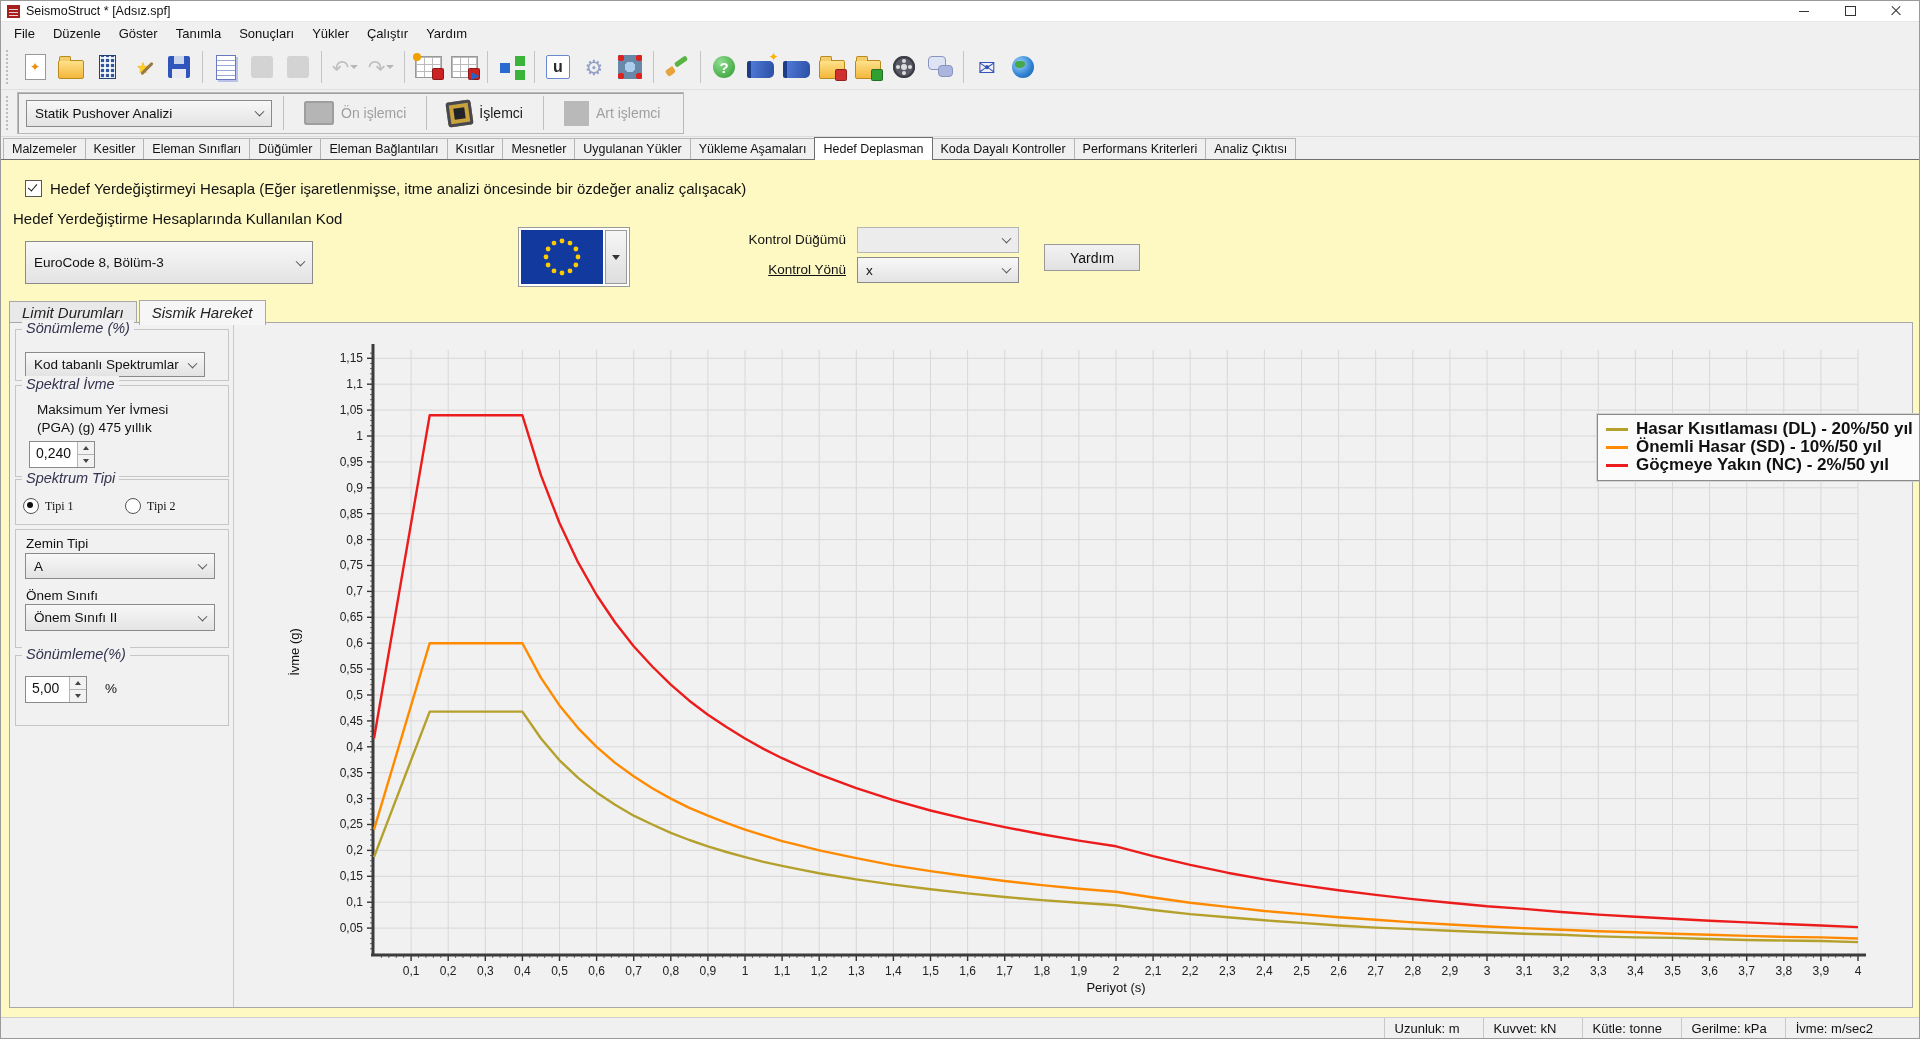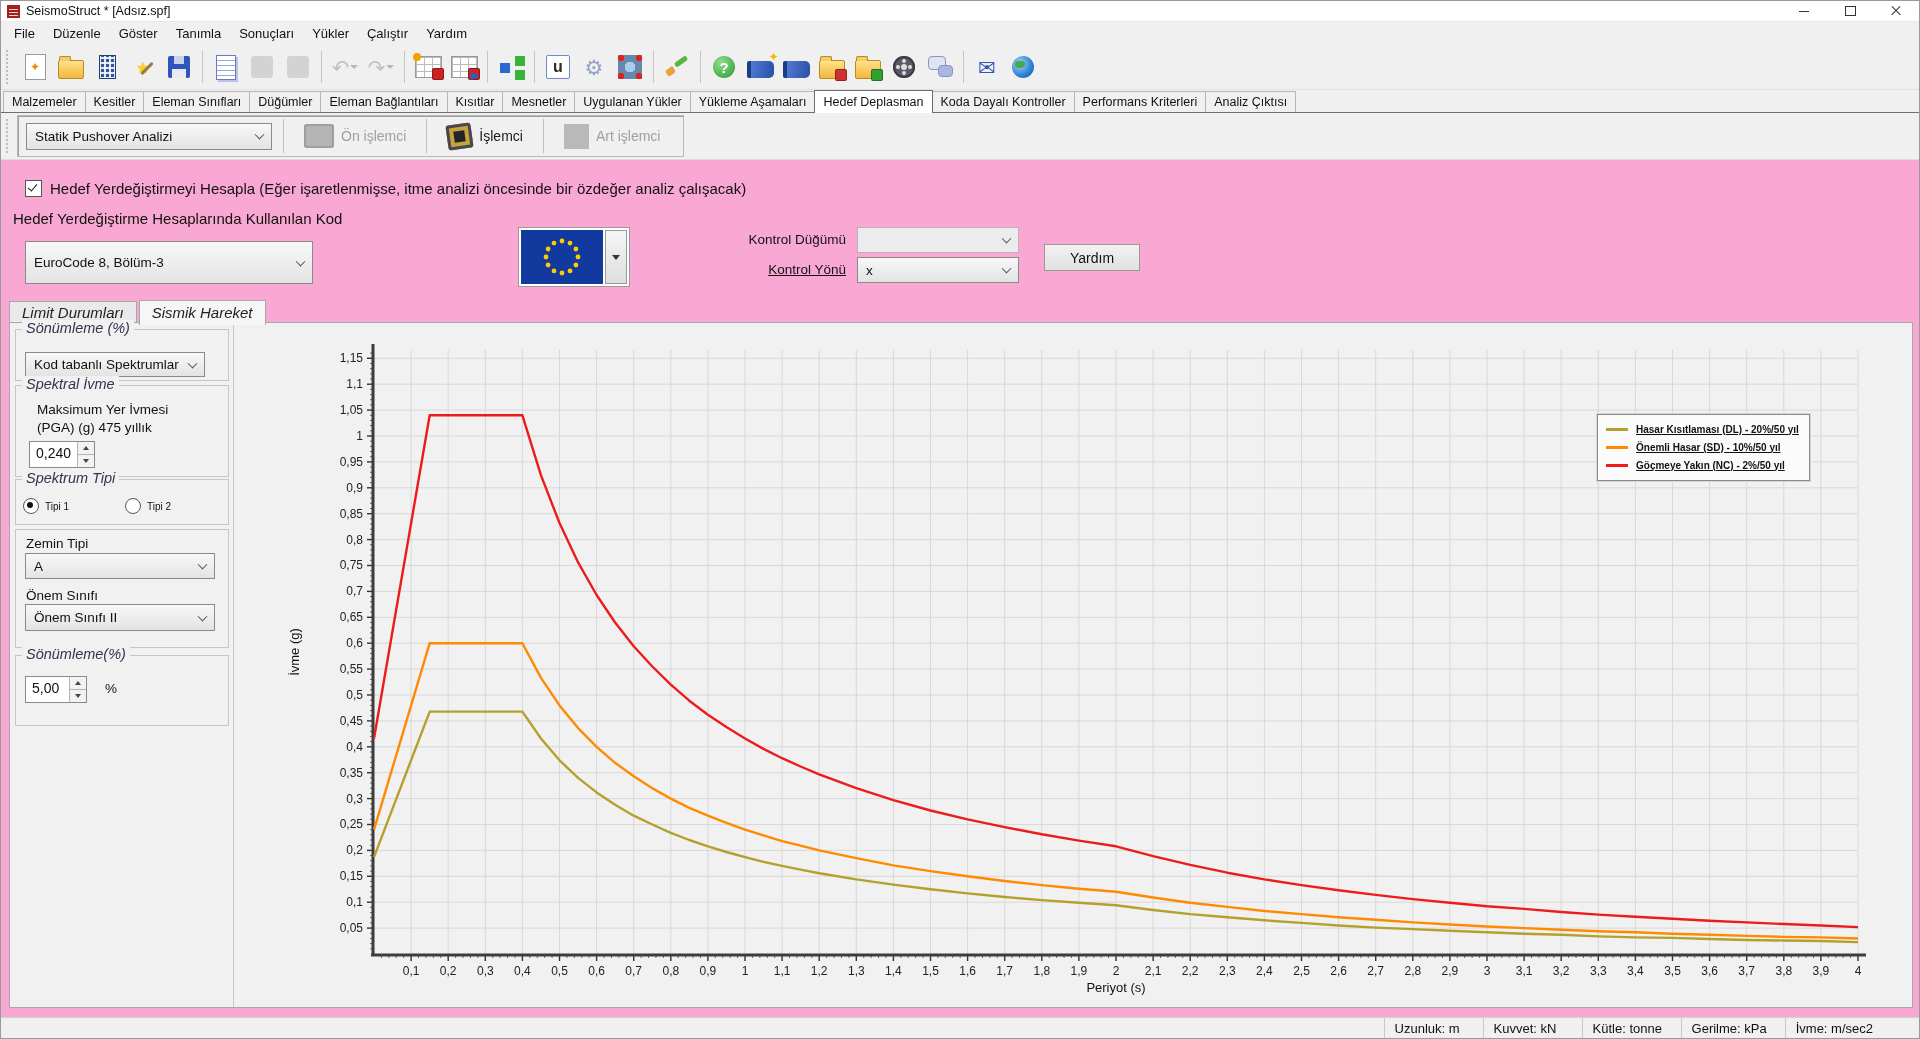--- a/index.html
+++ b/index.html
@@ -87,21 +87,21 @@
   .pbtn.disabled{color:#9f9f9f;}
   .pbtn .picon{position:relative;flex:none;}
   .k-pre{width:30px;height:24px;background:#b5b5b5;border-radius:3px;box-shadow:inset 0 0 0 2px #9e9e9e;}
   .k-chip{width:25px;height:25px;background:#23232a;border-radius:3px;box-shadow:inset 0 0 0 3px #474752,inset 0 0 0 7px #c8a23c;transform:rotate(-8deg);}
   .k-post{width:25px;height:25px;background:#b9b9b9;}
   
   #tabstrip{height:22px;display:flex;align-items:flex-end;background:#f0f0f0;border-bottom:1px solid #6e6e6e;padding-left:2px;}
   .tab{height:20px;line-height:20px;padding:0 8px;font-size:12.5px;color:#111;background:#f0f0f0;border:1px solid #b5b5b5;border-bottom:none;margin-right:-1px;white-space:nowrap;}
   .tab.active{background:#fff;border-color:#6e6e6e;height:22px;line-height:22px;position:relative;z-index:2;margin-bottom:-1px;}
   
-  #content{position:relative;height:864px;background:#f9a8d4;}
+  #content{position:relative;height:864px;background:#fef9c3;}
   .abs{position:absolute;}
   .lbl{font-size:15px;color:#111;}
   .lbl-sm{font-size:13.5px;color:#111;text-align:right;}
   .cb{width:15px;height:15px;background:#fff;border:1px solid #555;position:relative;flex:none;}
   .cb::after{content:"";position:absolute;left:4px;top:1px;width:4px;height:8px;border-right:1.8px solid #1a1a1a;border-bottom:1.8px solid #1a1a1a;transform:rotate(40deg);}
   #flagbox{display:flex;border:1px solid #9a9a9a;background:#fff;padding:2px;}
   #flag-svg{display:block;}
   #flag-arrow{width:20px;display:flex;align-items:center;justify-content:center;background:linear-gradient(#f6f6f6,#dedede);border:1px solid #9a9a9a;margin-left:2px;}
   #flag-arrow::after{content:"";width:0;height:0;border-left:4px solid transparent;border-right:4px solid transparent;border-top:5px solid #333;}
   .btn{display:flex;align-items:center;justify-content:center;background:linear-gradient(#f2f2f2,#e1e1e1);border:1px solid #999;font-size:14px;color:#111;}
@@ -114,29 +114,29 @@
   .groupbox .gb-title{position:absolute;top:-10px;left:6px;background:#f1f1f1;padding:0 4px;font-size:14.5px;font-style:italic;color:#33334f;white-space:nowrap;}
   .spin{display:flex;background:#fff;border:1px solid #8a8a8a;box-sizing:border-box;}
   .spin .val{flex:1;font-size:14px;padding:3px 0 0 6px;color:#111;}
   .spin .btns{width:16px;border-left:1px solid #b5b5b5;display:flex;flex-direction:column;}
   .spin .btns span{flex:1;display:flex;align-items:center;justify-content:center;background:#f2f2f2;}
   .spin .btns span:first-child{border-bottom:1px solid #b5b5b5;}
   .tri-up{width:0;height:0;border-left:3.5px solid transparent;border-right:3.5px solid transparent;border-bottom:4.5px solid #444;}
   .tri-dn{width:0;height:0;border-left:3.5px solid transparent;border-right:3.5px solid transparent;border-top:4.5px solid #444;}
   .radio{width:14px;height:14px;border:1px solid #555;border-radius:50%;background:#fff;position:relative;flex:none;}
   .radio.sel::after{content:"";position:absolute;left:3px;top:3px;width:6px;height:6px;border-radius:50%;background:#111;}
-  .radio-row{display:flex;align-items:center;gap:6px;font-size:10px;color:#111;}
+  .radio-row{display:flex;align-items:center;gap:6px;font-size:12px;color:#111;font-family:Liberation Serif, serif;}
   #divider{width:1px;background:#c9c9c9;}
   
   svg text.tick{font-size:12px;fill:#222;font-family:"Liberation Sans","DejaVu Sans",sans-serif;}
   svg text.axis-label{font-size:13px;fill:#111;font-family:"Liberation Sans","DejaVu Sans",sans-serif;}
   #legend{background:#fbfbfb;border:1px solid #8a8a8a;box-shadow:0 0 0 1px #d5d5d5;padding:5px 10px 6px 8px;}
   .leg-row{display:flex;align-items:center;gap:8px;height:18px;white-space:nowrap;}
   .leg-swatch{width:22px;height:3px;flex:none;}
-  .leg-text{font-size:10px;font-weight:bold;color:#111;text-decoration:underline;}
+  .leg-text{font-size:17px;font-weight:bold;color:#111;}
   
   #statusbar{position:absolute;left:0;right:0;bottom:0;height:20px;background:#f0f0f0;border-top:1px solid #d0d0d0;display:flex;justify-content:flex-end;align-items:center;padding-right:28px;}
   .status-item{border-left:1px solid #c8c8c8;height:100%;display:flex;align-items:center;padding:0 18px 0 10px;font-size:13px;color:#111;min-width:70px;}
 </style>
 </head>
 <body>
 
 <div id="page">
 
   <div id="titlebar">
@@ -261,36 +261,20 @@
       <div class="tb-btn">
         <span class="ic k-chat"></span>
       </div>
       <div class="tb-sep"></div>
       <div class="tb-btn">
         <span class="ic k-glyph" style="color: rgb(51, 85, 187);">✉</span>
       </div>
       <div class="tb-btn">
         <span class="ic k-globe"></span>
       </div>
-    </div>
-
-  <div id="tabstrip">
-      <div class="tab">Malzemeler</div>
-      <div class="tab">Kesitler</div>
-      <div class="tab">Eleman Sınıfları</div>
-      <div class="tab">Düğümler</div>
-      <div class="tab">Eleman Bağlantıları</div>
-      <div class="tab">Kısıtlar</div>
-      <div class="tab">Mesnetler</div>
-      <div class="tab">Uygulanan Yükler</div>
-      <div class="tab">Yükleme Aşamaları</div>
-      <div class="tab active">Hedef Deplasman</div>
-      <div class="tab">Koda Dayalı Kontroller</div>
-      <div class="tab">Performans Kriterleri</div>
-      <div class="tab">Analiz Çıktısı</div>
     </div>
 
   <div id="toolbar2">
     <div class="grip"></div>
     <div id="tb2-box">
       <div id="analysis-combo" class="combo">Statik Pushover Analizi</div>
       <div id="proc-buttons" style="display:flex;align-items:center;">
           <div class="vline"></div>
           <div class="pbtn disabled">
             <span class="picon k-pre"></span>
@@ -302,20 +286,36 @@
             <span>İşlemci</span>
           </div>
           <div class="vline"></div>
           <div class="pbtn disabled">
             <span class="picon k-post"></span>
             <span>Art işlemci</span>
           </div>
         </div>
     </div>
   </div>
+
+  <div id="tabstrip">
+      <div class="tab">Malzemeler</div>
+      <div class="tab">Kesitler</div>
+      <div class="tab">Eleman Sınıfları</div>
+      <div class="tab">Düğümler</div>
+      <div class="tab">Eleman Bağlantıları</div>
+      <div class="tab">Kısıtlar</div>
+      <div class="tab">Mesnetler</div>
+      <div class="tab">Uygulanan Yükler</div>
+      <div class="tab">Yükleme Aşamaları</div>
+      <div class="tab active">Hedef Deplasman</div>
+      <div class="tab">Koda Dayalı Kontroller</div>
+      <div class="tab">Performans Kriterleri</div>
+      <div class="tab">Analiz Çıktısı</div>
+    </div>
 
   <div id="content">
 
     <div class="abs" style="left:24px;top:20px;display:flex;align-items:center;gap:8px;">
       <span class="cb"></span>
       <span class="lbl">Hedef Yerdeğiştirmeyi Hesapla (Eğer işaretlenmişse, itme analizi öncesinde bir özdeğer analiz çalışacak)</span>
     </div>
 
     <div class="abs lbl" style="left:12px;top:50px;">Hedef Yerdeğiştirme Hesaplarında Kullanılan Kod</div>
 

